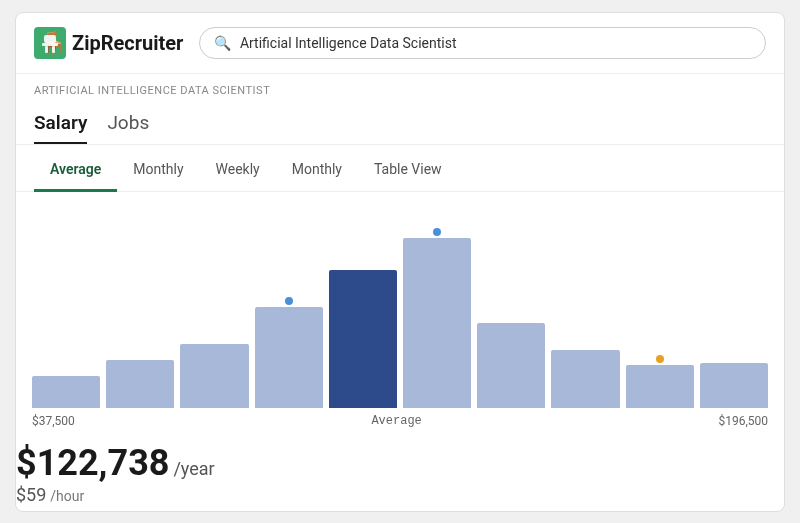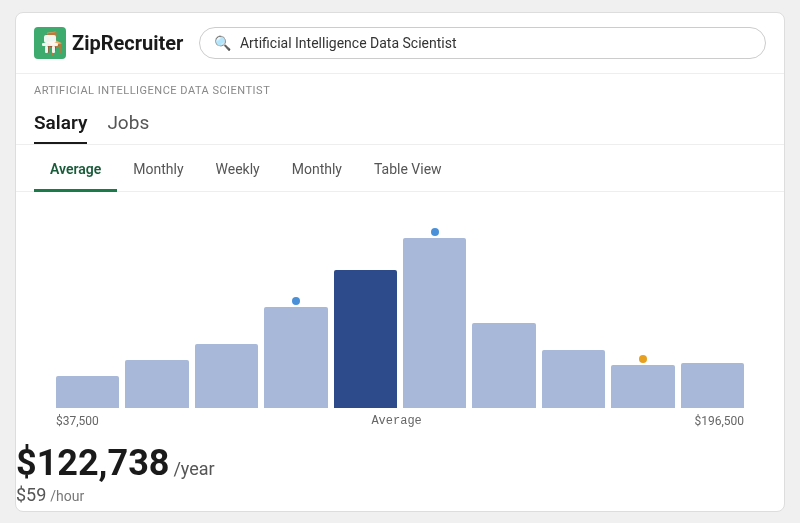--- a/index.html
+++ b/index.html
@@ -105,21 +105,21 @@
       cursor: pointer;
       border-bottom: 3px solid transparent;
       margin-bottom: -1px;
     }
     .sub-tab.active {
       color: #1a5c3a;
       font-weight: 600;
       border-bottom: 3px solid #1a7a4a;
     }
     .chart-area {
-      padding: 16px 30px 0;
+      padding: 16px 6px 0;
       position: relative;
     }
     .chart-wrapper {
       position: relative;
       height: 200px;
       display: flex;
       align-items: flex-end;
       gap: 6px;
       padding: 0 10px;
     }

